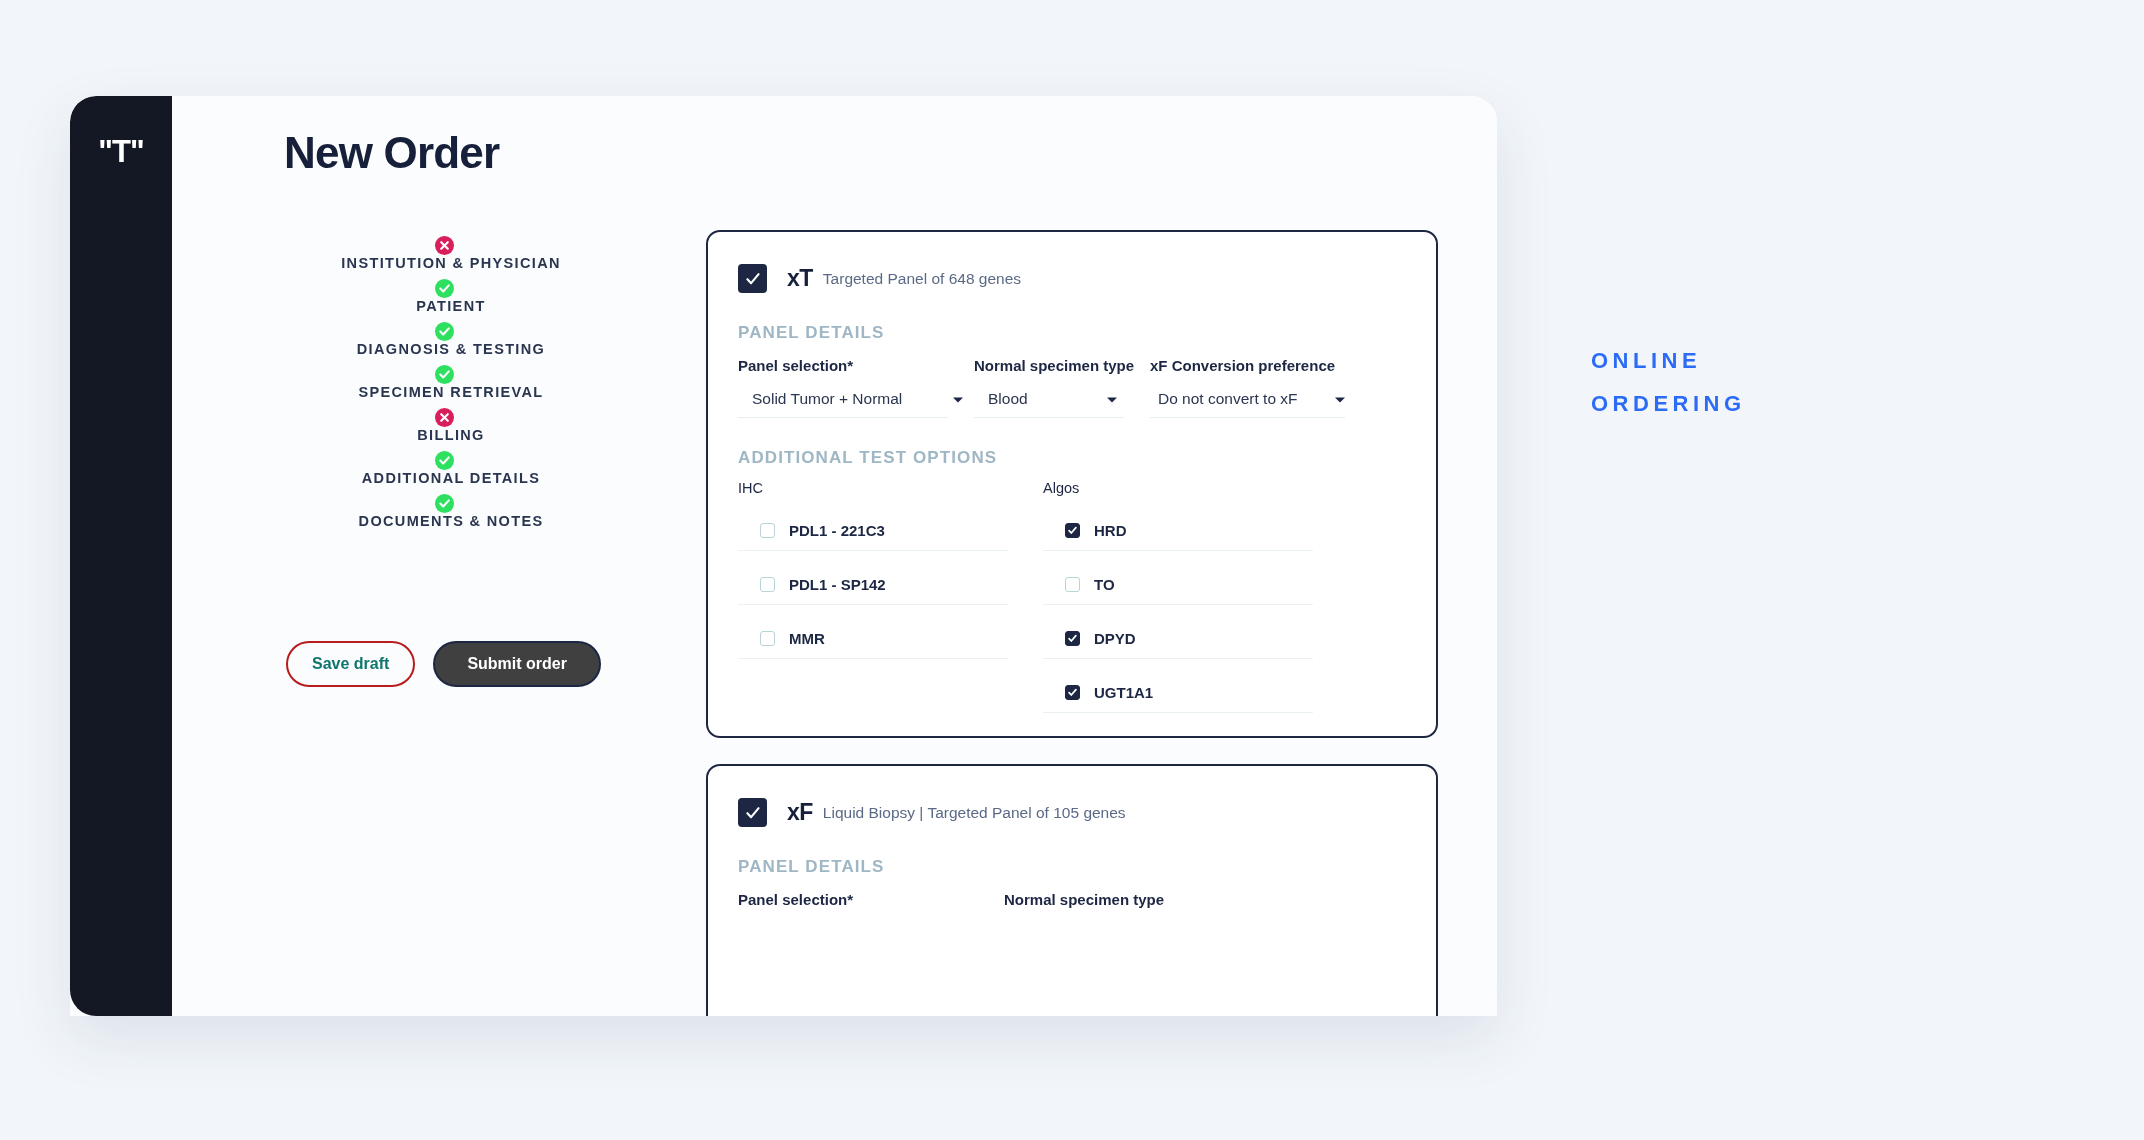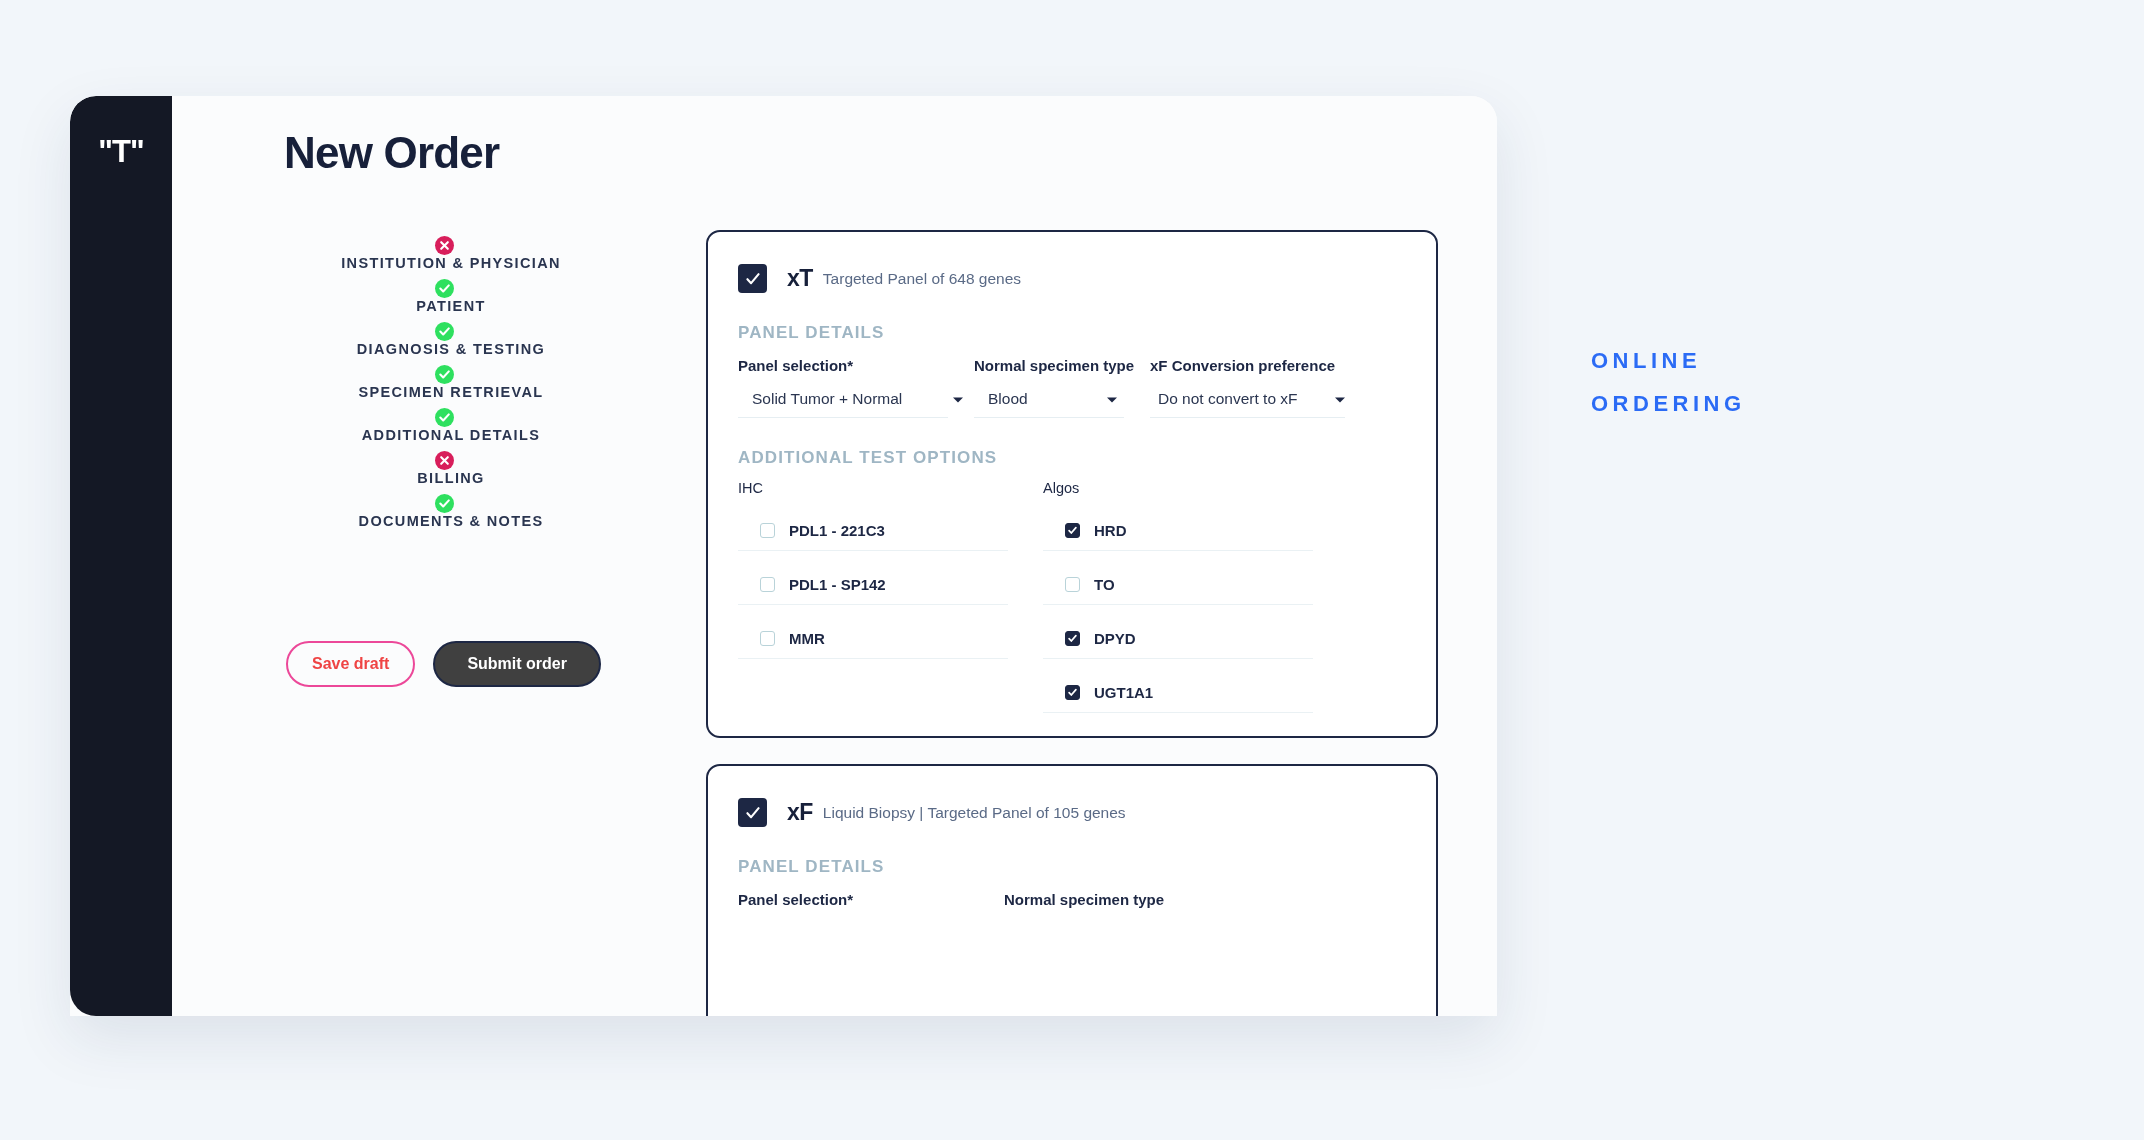--- a/index.html
+++ b/index.html
@@ -117,22 +117,22 @@
     font-weight: bold;
     padding: 0 24px;
     height: 42px;
     display: flex;
     align-items: center;
     justify-content: center;
     cursor: pointer;
     white-space: nowrap;
   }
   .btn-outline {
-    border: 2px solid #ec4899;
-    color: #ef4444;
+    border: 2px solid #b91c1c;
+    color: #0f766e;
     background: transparent;
   }
   .btn-solid {
     background: #404040;
     color: #ffffff;
     border: 2px solid #1d2744;
     padding: 0 32px;
   }
 
   
@@ -334,35 +334,35 @@
       <div class="step-row">
         <span class="step-icon ok">
           <svg width="19" height="19" viewBox="0 0 19 19">
               <path d="M5.3 9.6 L8.2 12.5 L13.8 6.4" stroke="#ffffff" stroke-width="2.1" fill="none" stroke-linecap="round" stroke-linejoin="round"></path>
             </svg>
         </span>
         <span class="step-label">SPECIMEN RETRIEVAL</span>
       </div>
 
       <div class="step-row">
+        <span class="step-icon err">
+          <svg width="19" height="19" viewBox="0 0 19 19">
+              <path d="M6.2 6.2 L12.8 12.8 M12.8 6.2 L6.2 12.8" stroke="#ffffff" stroke-width="2.1" stroke-linecap="round"></path>
+            </svg>
+        </span>
+        <span class="step-label">BILLING</span>
+      </div>
+
+      <div class="step-row">
         <span class="step-icon ok">
           <svg width="19" height="19" viewBox="0 0 19 19">
               <path d="M5.3 9.6 L8.2 12.5 L13.8 6.4" stroke="#ffffff" stroke-width="2.1" fill="none" stroke-linecap="round" stroke-linejoin="round"></path>
             </svg>
         </span>
         <span class="step-label">ADDITIONAL DETAILS</span>
-      </div>
-
-      <div class="step-row">
-        <span class="step-icon err">
-          <svg width="19" height="19" viewBox="0 0 19 19">
-              <path d="M6.2 6.2 L12.8 12.8 M12.8 6.2 L6.2 12.8" stroke="#ffffff" stroke-width="2.1" stroke-linecap="round"></path>
-            </svg>
-        </span>
-        <span class="step-label">BILLING</span>
       </div>
 
       <div class="step-row">
         <span class="step-icon ok">
           <svg width="19" height="19" viewBox="0 0 19 19">
               <path d="M5.3 9.6 L8.2 12.5 L13.8 6.4" stroke="#ffffff" stroke-width="2.1" fill="none" stroke-linecap="round" stroke-linejoin="round"></path>
             </svg>
         </span>
         <span class="step-label">DOCUMENTS &amp; NOTES</span>
       </div>

